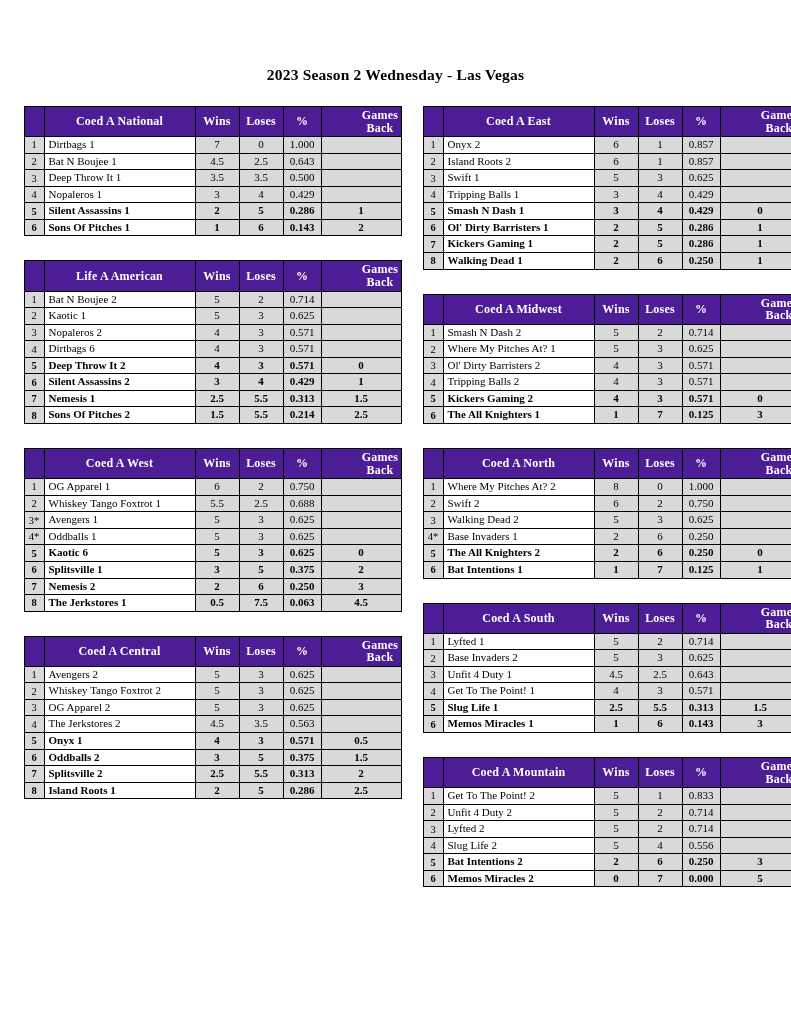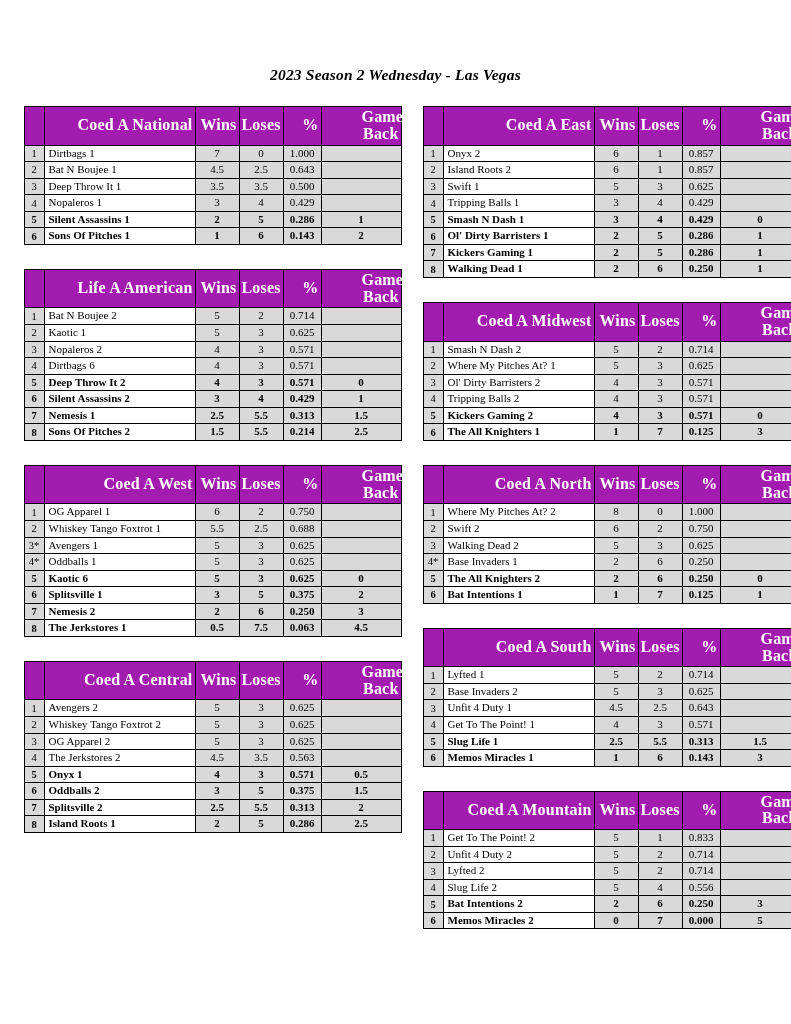--- a/index.html
+++ b/index.html
@@ -23,21 +23,20 @@
     padding: 0;
   }
   .doc-title {
     text-align: center;
     font-family: "Liberation Serif", serif;
     font-weight: bold;
     font-size: 15.5px;
     margin: 0;
     padding-top: 66px;
     letter-spacing: 0.2px;
-    font-style: italic;
   }
   .columns {
     display: flex;
     flex-direction: row;
     justify-content: center;
     gap: 54px;
     padding-top: 22px;
   }
   .col {
     display: flex;
@@ -53,25 +52,25 @@
   }
   .std-table th, .std-table td {
     border: 1px solid #000000;
     font-size: 11px;
     line-height: 1.05;
     padding: 2px 2px;
     height: 15px;
     box-sizing: border-box;
   }
   .std-table thead th {
-    background: #a21caf;
+    background: #4c1d95;
     color: #ffffff;
     font-weight: bold;
-    text-align: right;
-    font-size: 16px;
+    text-align: center;
+    font-size: 12px;
     letter-spacing: 0.2px;
     height: 17px;
   }
   th.col-rank { width: 20px; }
   th.col-team { width: 151px; }
   th.col-wins { width: 44px; font-family: Liberation Serif, serif; }
   th.col-loses { width: 44px; }
   th.col-pct   { width: 38px; }
   th.col-gb    { width: 80px; padding-left: 40px; }
 

